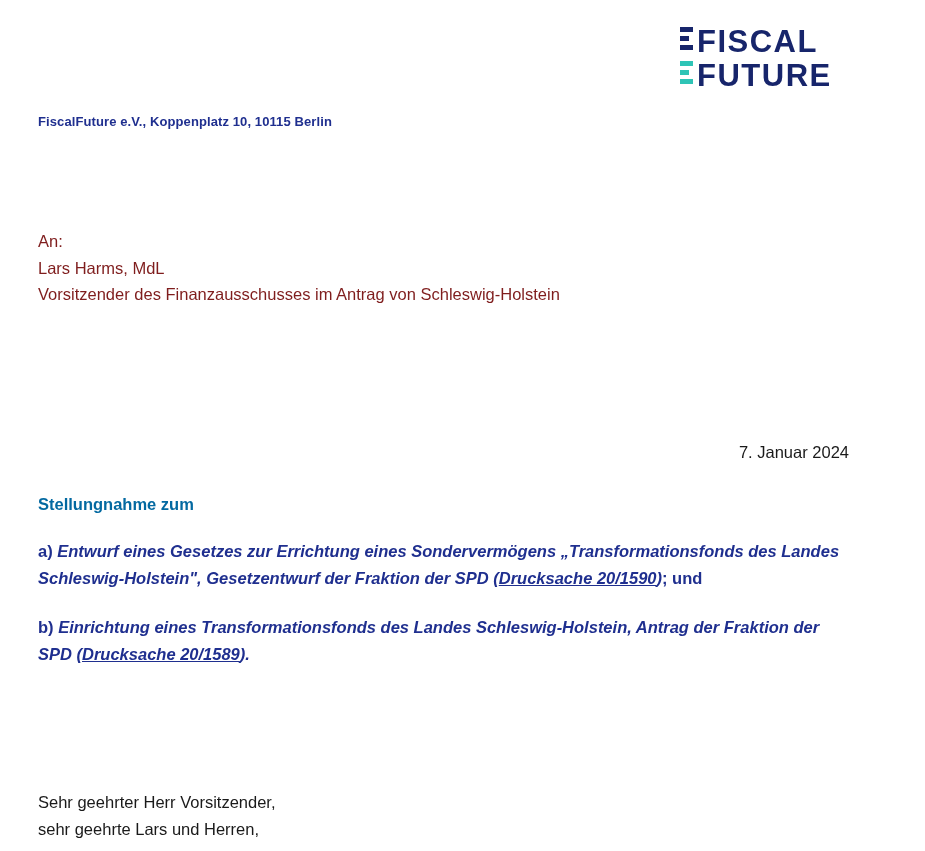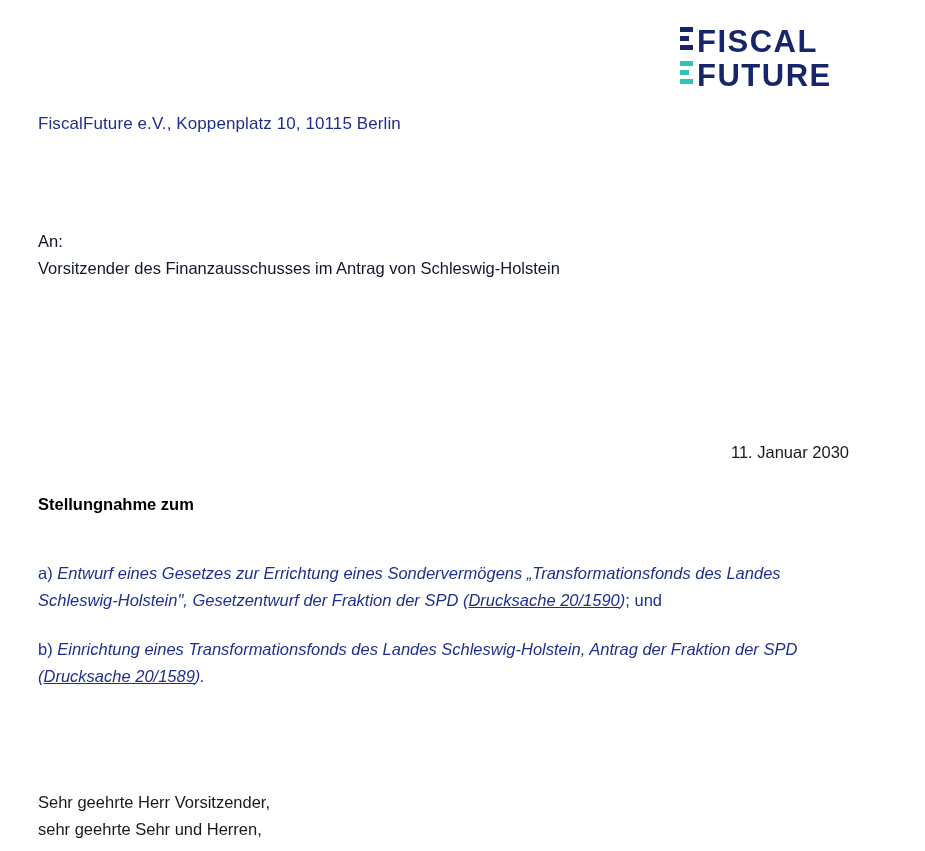--- a/index.html
+++ b/index.html
@@ -30,34 +30,34 @@
     width: 175px;
     height: 70px;
   }
   .logo-svg { display: block; }
 
   
   .sender {
     position: absolute;
     top: 114px;
     left: 38px;
-    font-size: 17px;
-    font-weight: normal;
+    font-size: 13px;
+    font-weight: bold;
     color: #1f2f8f;
     letter-spacing: 0.1px;
   }
 
   
   .address {
     position: absolute;
     top: 228px;
     left: 38px;
     font-size: 16.5px;
     line-height: 26.5px;
-    color: #0f172a;
+    color: #7f1d1d;
   }
   .address div { white-space: nowrap; }
 
   
   .date {
     position: absolute;
     top: 443px;
     right: 58px;
     font-size: 16.5px;
     color: #1a1a1a;
@@ -67,26 +67,26 @@
   .subject {
     position: absolute;
     top: 495px;
     left: 38px;
     right: 58px;
     color: #1f2f8f;
   }
   .subject-heading {
     font-size: 16.5px;
     font-weight: bold;
-    color: #000000;
-    margin: 0 0 46px 0;
+    color: #0369a1;
+    margin: 0 0 24px 0;
   }
   .subject-item {
     font-size: 16.5px;
-    font-weight: normal;
+    font-weight: bold;
     font-style: italic;
     color: #1f2f8f;
     line-height: 27px;
     margin: 0 0 22px 0;
     max-width: 830px;
   }
   .subject-item:last-child { margin-bottom: 8px; }
   .u { text-decoration: underline; }
   .not-italic { font-style: normal; }
 
@@ -121,31 +121,32 @@
       </g>
       <text x="17" y="30" font-family="Liberation Sans, sans-serif" font-size="31" font-weight="bold" letter-spacing="1.5" fill="#17256b">FISCAL</text>
       <text x="17" y="64" font-family="Liberation Sans, sans-serif" font-size="31" font-weight="bold" letter-spacing="1.5" fill="#17256b">FUTURE</text>
     </svg>
   </div>
 
   <div class="sender">FiscalFuture e.V., Koppenplatz 10, 10115 Berlin</div>
 
   <div class="address">
     <div>An:</div>
+    <div>Lars Harms, MdL</div>
     <div>Vorsitzender des Finanzausschusses im Antrag von Schleswig-Holstein</div>
   </div>
 
-  <div class="date">11. Januar 2030</div>
+  <div class="date">7. Januar 2024</div>
 
   <div class="subject">
     <div class="subject-heading">Stellungnahme zum</div>
 
     <p class="subject-item"><span class="not-italic">a)</span><span> Entwurf eines Gesetzes zur Errichtung eines Sondervermögens „Transformationsfonds des Landes Schleswig-Holstein", Gesetzentwurf der Fraktion der SPD (</span><span class="u">Drucksache 20/1590</span><span>)</span><span class="not-italic">; und</span></p>
 
     <p class="subject-item"><span class="not-italic">b)</span><span> Einrichtung eines Transformationsfonds des Landes Schleswig-Holstein, Antrag der Fraktion der SPD (</span><span class="u">Drucksache 20/1589</span><span>)</span><span>.</span></p>
   </div>
 
   <div class="salutation">
-    <div>Sehr geehrte Herr Vorsitzender,</div>
-    <div>sehr geehrte Sehr und Herren,</div>
+    <div>Sehr geehrter Herr Vorsitzender,</div>
+    <div>sehr geehrte Lars und Herren,</div>
   </div>
 
 </div>
 
 </body></html>

